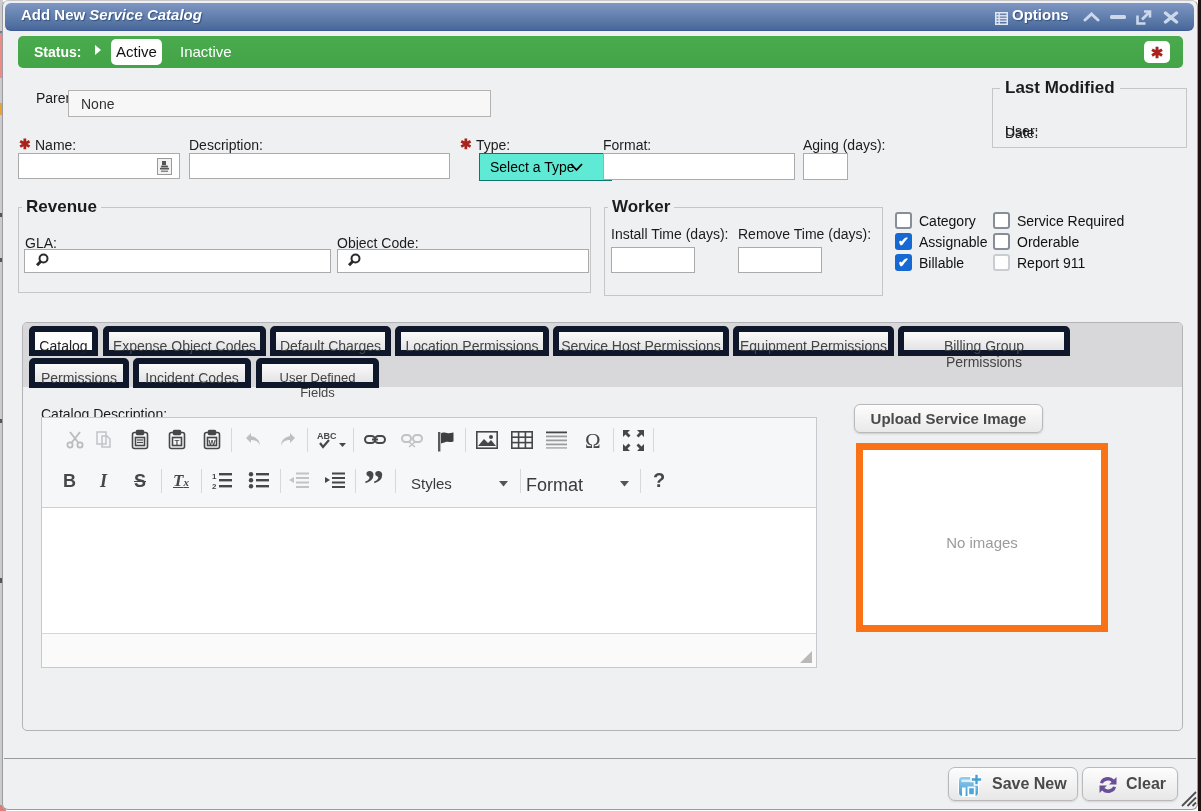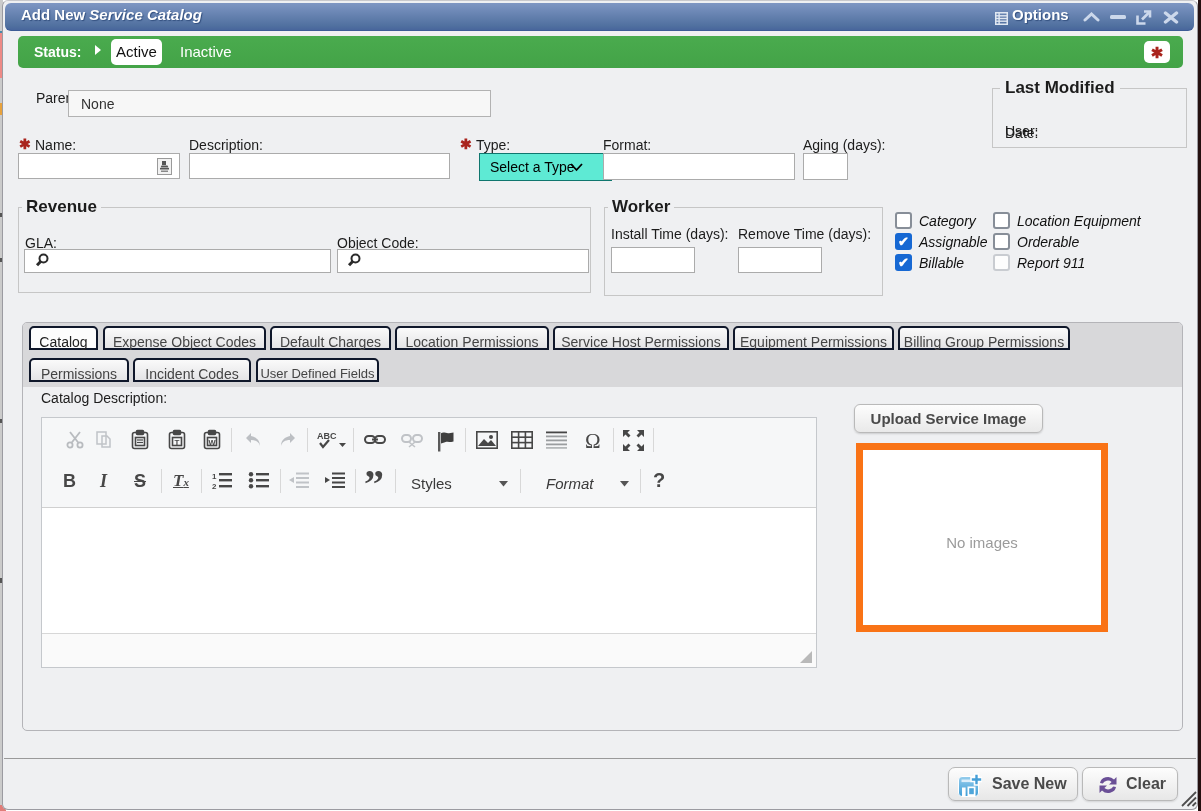--- a/index.html
+++ b/index.html
@@ -60,29 +60,29 @@
 #worker { left:602px; top:197px; width:279px; height:99px; }
 #installlbl { left:609px; top:226px; }
 #installinp { left:609px; top:247px; width:84px; height:26px; }
 #removelbl { left:736px; top:226px; }
 #removeinp { left:736px; top:247px; width:84px; height:26px; }
 .mag { position:absolute; }
 
 .cb { position:absolute; width:17px; height:17px; border-radius:3px; background:#fff; border:2px solid #878e98; }
 .cbc { position:absolute; width:17px; height:17px; border-radius:3px; background:#1668d3; color:#fff; text-align:center; font-size:13px; font-weight:bold; line-height:17px; }
 .cbd { position:absolute; width:17px; height:17px; border-radius:3px; background:#fdfdfd; border:2px solid #c9ccd1; }
-.cblbl { position:absolute; font-size:14px; color:#111;font-style:italic; }
+.cblbl { position:absolute; font-size:14px; color:#111; }
 
 #tabpanel { left:20px; top:322px; width:1161px; height:409px; border:1px solid #b4b4b8; border-radius:5px; background:#eff0f2; }
 #tabstrip { left:0px; top:0px; width:1159px; height:64px; background:#d8d8da; border-radius:4px 4px 0 0; }
-.tab { position:absolute; height:24px; border:2px solid #0f172a; border-radius:5px 5px 0 0; background:linear-gradient(#fafafa,#e4e4e6); font-size:14px; color:#444; text-align:center; }
+.tab { position:absolute; height:30px; border:6px solid #0f172a; border-radius:5px 5px 0 0; background:linear-gradient(#fafafa,#e4e4e6); font-size:14px; color:#444; text-align:center; }
 .tab.active { background:#fdfdfd; color:#222; }
 .tab span { display:block; margin-top:6px; }
 
-#cdlabel { left:39px; top:390px; }
+#cdlabel { left:39px; top:406px; }
 #editor { left:39px; top:417px; width:776px; height:251px; border:1px solid #c5c8cc; background:#f6f7f8; }
 #edittop { left:0; top:0; width:774px; height:89px; }
 #editbody { left:0; top:89px; width:774px; height:126px; background:#fff; border-top:1px solid #d0d0d0; }
 #editfoot { left:0; top:215px; width:774px; height:34px; background:#fafafa; border-top:1px solid #d7d7d7; }
 
 #uploadbtn { left:852px; top:404px; width:189px; height:29px; border:1px solid #b9b9b9; border-radius:6px; background:linear-gradient(#fdfdfd,#e9e9e9); color:#4a4a4a; font-weight:bold; font-size:15px; text-align:center; line-height:27px; box-shadow:0 1px 2px rgba(0,0,0,0.15); }
 #imgbox { left:854px; top:443px; width:252px; height:189px; background:#fff; border:7px solid #f97316; }
 #noimg { left:0; right:0; top:84px; text-align:center; color:#9b9b9b; font-size:15px; }
 
 #footline { left:2px; top:758px; width:1192px; height:1px; background:#9a9a9a; }
@@ -195,21 +195,21 @@
   <label class="f abs" id="removelbl">Remove Time (days):</label>
   <div id="removeinp" class="abs inp"></div>
 
   <div class="cb" style="left:893px;top:212px;"></div>
   <div class="cblbl" style="left:917px;top:213px;">Category</div>
   <div class="cbc" style="left:893px;top:233px;">✔</div>
   <div class="cblbl" style="left:917px;top:234px;">Assignable</div>
   <div class="cbc" style="left:893px;top:254px;">✔</div>
   <div class="cblbl" style="left:917px;top:255px;">Billable</div>
   <div class="cb" style="left:991px;top:212px;"></div>
-  <div class="cblbl" style="left:1015px;top:213px;">Location Equipment</div>
+  <div class="cblbl" style="left:1015px;top:213px;">Service Required</div>
   <div class="cb" style="left:991px;top:233px;"></div>
   <div class="cblbl" style="left:1015px;top:234px;">Orderable</div>
   <div class="cbd" style="left:991px;top:254px;"></div>
   <div class="cblbl" style="left:1015px;top:255px;">Report 911</div>
 
   <div id="tabpanel" class="abs">
     <div id="tabstrip" class="abs"></div>
     <div class="tab active" style="left:6px;top:3px;width:69px;">
         <span>Catalog</span>
       </div>
@@ -404,21 +404,21 @@
       </g>
     </svg>
   <div class="abs" style="left:353px;top:469px;width:1px;height:24px;background:#d8d8d8;"></div>
   <div class="abs" style="left:362px;top:460px;font-size:40px;font-weight:bold;color:#474747;font-family:'Liberation Serif',serif;">”</div>
   <div class="abs" style="left:393px;top:469px;width:1px;height:24px;background:#d8d8d8;"></div>
   <div class="abs" style="left:409px;top:475px;font-size:15px;color:#3a3a3a;">Styles</div>
   <svg class="abs" style="left:497px;top:481px;" width="10" height="7">
       <path d="M0 0 l4.5 5.5 L9 0 z" fill="#555"></path>
     </svg>
   <div class="abs" style="left:518px;top:469px;width:1px;height:24px;background:#d8d8d8;"></div>
-  <div class="abs" style="left:544px;top:475px;font-size:15px;color:#3a3a3a;font-style:italic;">Format</div>
+  <div class="abs" style="left:524px;top:475px;font-size:18px;color:#3a3a3a;">Format</div>
   <svg class="abs" style="left:618px;top:481px;" width="10" height="7">
       <path d="M0 0 l4.5 5.5 L9 0 z" fill="#555"></path>
     </svg>
   <div class="abs" style="left:638px;top:469px;width:1px;height:24px;background:#d8d8d8;"></div>
   <div class="abs" style="left:651px;top:469px;font-size:20px;font-weight:bold;color:#474747;">?</div>
 
   <div id="uploadbtn" class="abs">Upload Service Image</div>
   <div id="imgbox" class="abs">
       <div id="noimg" class="abs">No images</div>
     </div>

